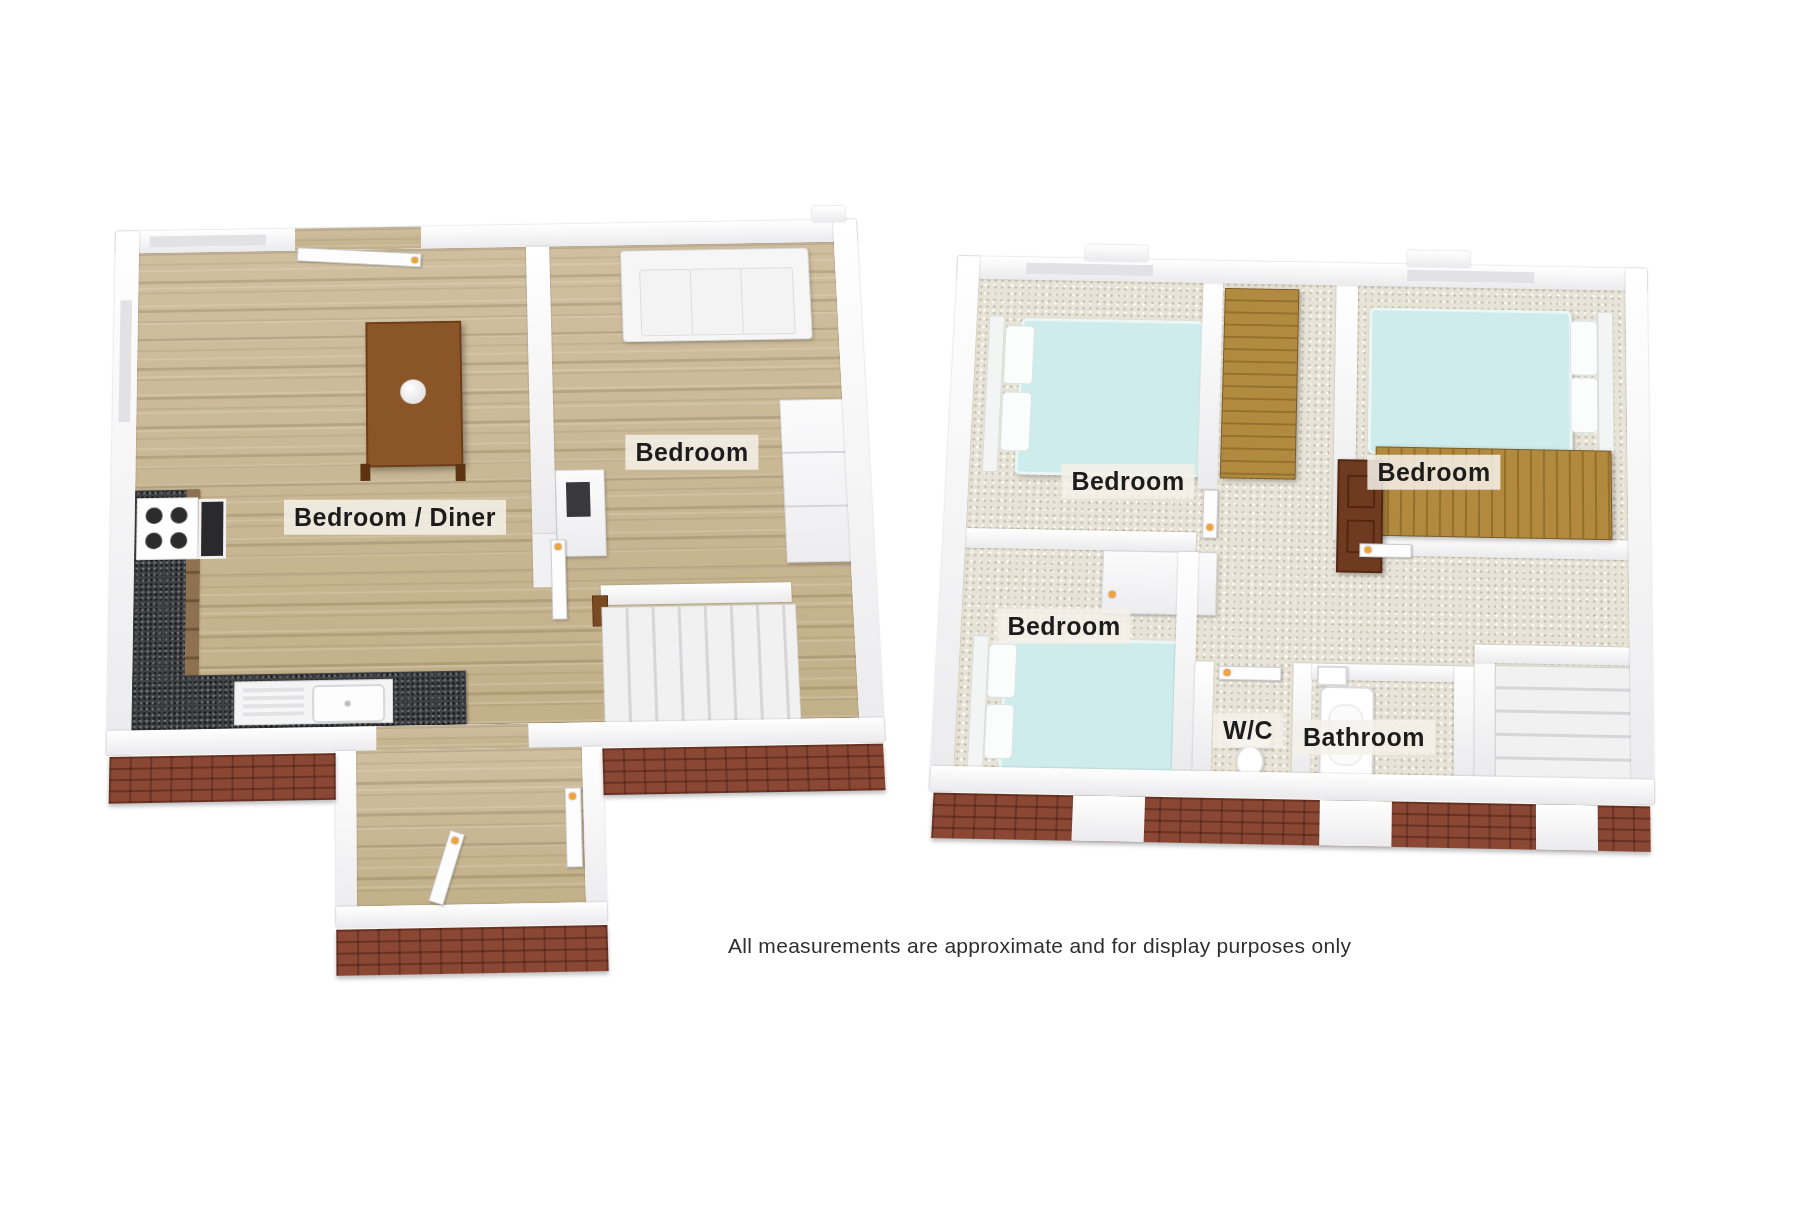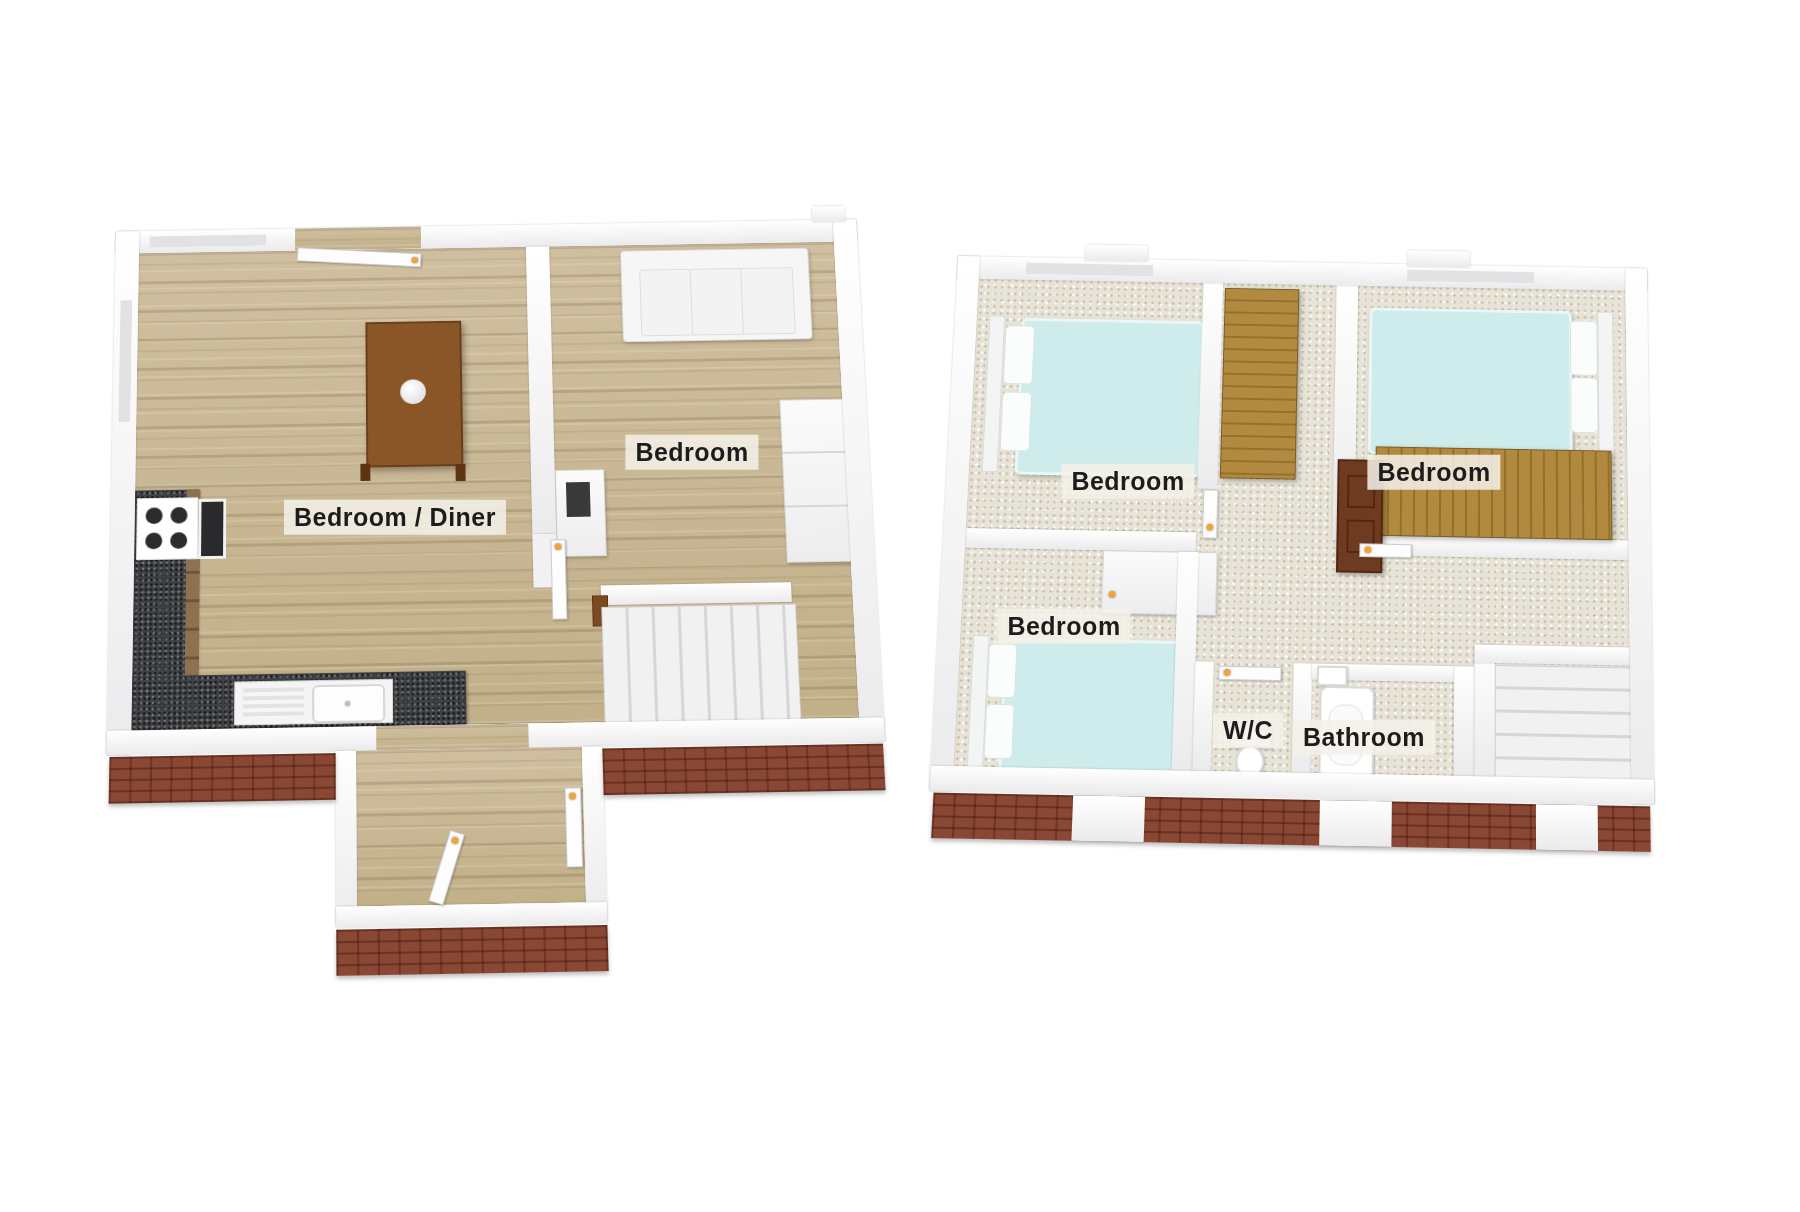--- a/index.html
+++ b/index.html
@@ -225,13 +225,14 @@
   </div>
 
   <div class="room-label" style="left:395px;top:517px;">Bedroom / Diner</div>
   <div class="room-label" style="left:692px;top:452px;">Bedroom</div>
   <div class="room-label" style="left:1128px;top:481px;">Bedroom</div>
   <div class="room-label" style="left:1434px;top:472px;">Bedroom</div>
   <div class="room-label" style="left:1064px;top:626px;">Bedroom</div>
   <div class="room-label" style="left:1248px;top:730px;">W/C</div>
   <div class="room-label" style="left:1364px;top:729px;margin-top:8px;">Bathroom</div>
 
+  <div class="disclaimer">All measurements are approximate and for display purposes only</div>
 </div>
 
 </body></html>

